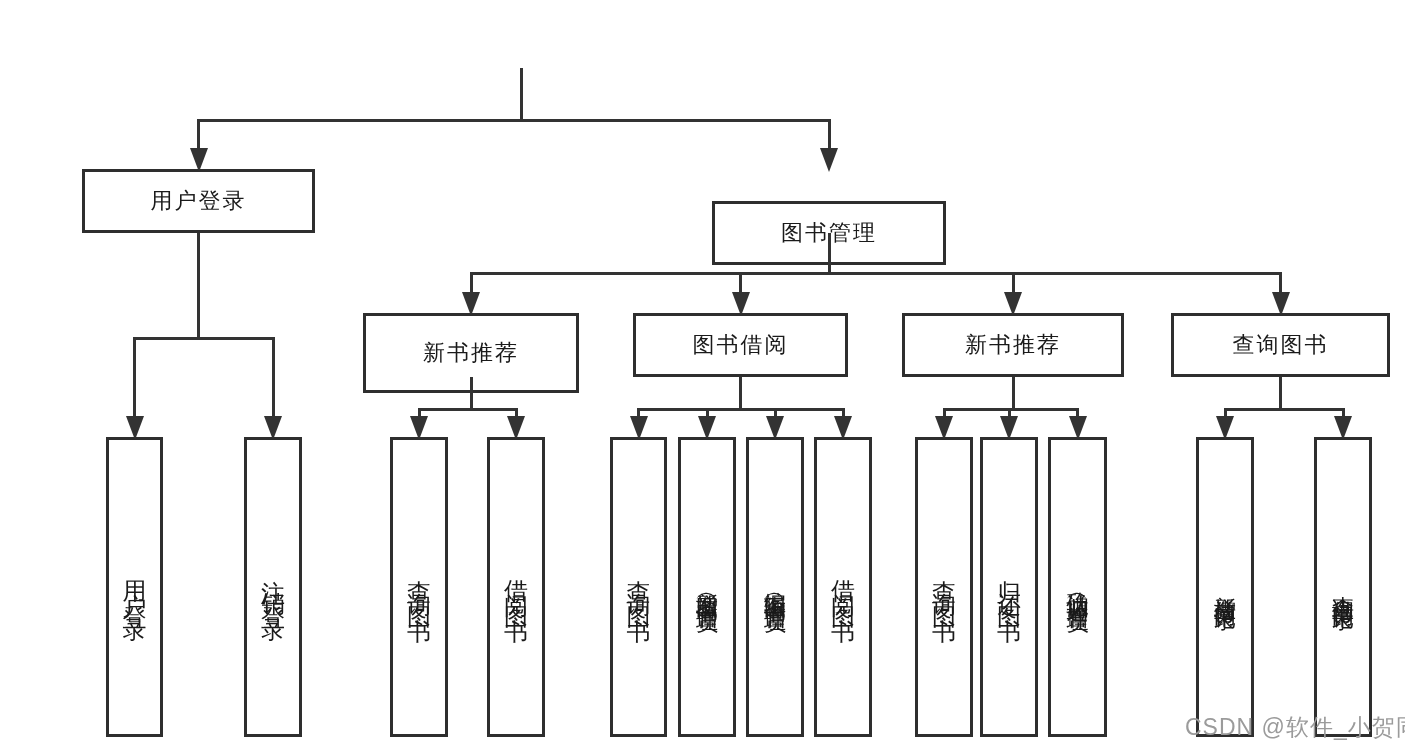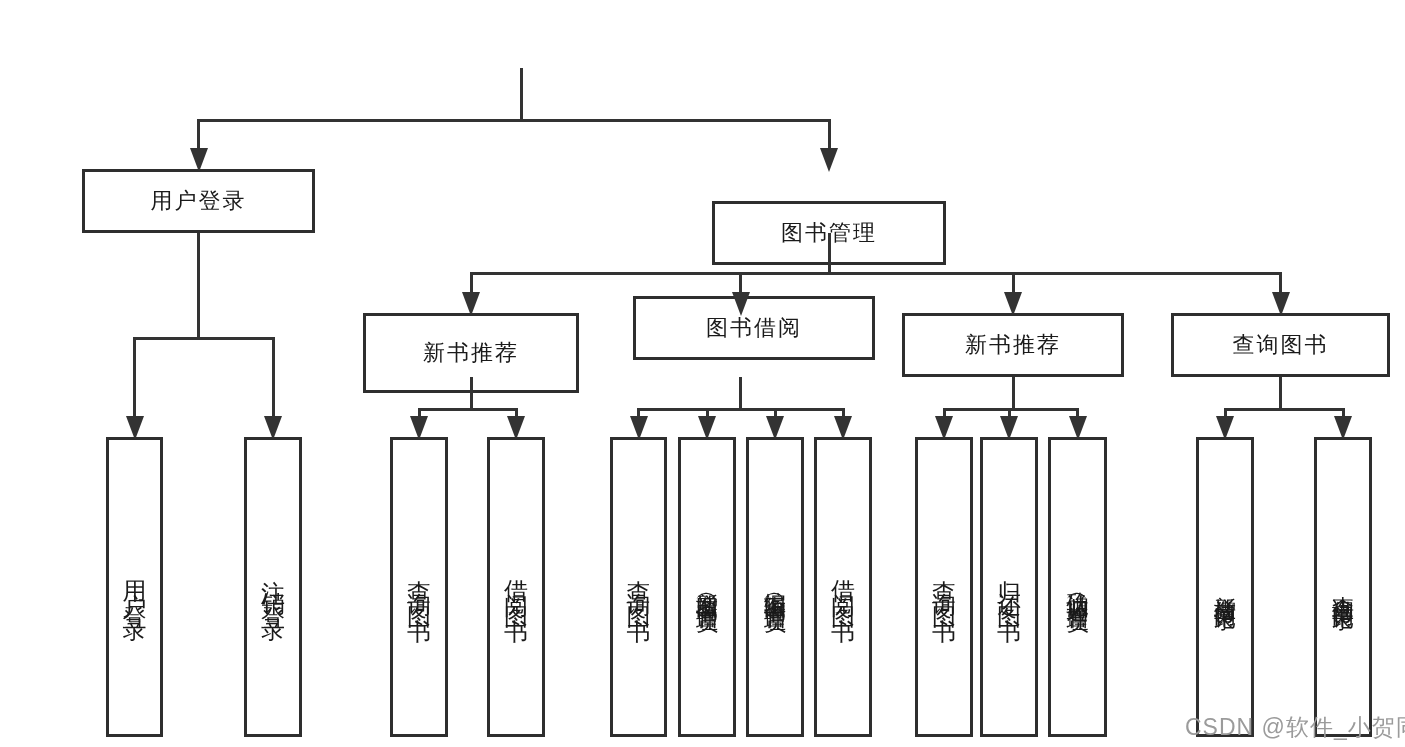--- a/index.html
+++ b/index.html
@@ -70,21 +70,21 @@
   <div class="watermark">CSDN @软件_小贺同学</div>
     <div class="node h" style="left: 82px; top: 169px; width: 233px; height: 64px;">
       <span>用户登录</span>
     </div>
     <div class="node h" style="left: 712px; top: 169px; width: 234px; height: 64px; margin-top: 32px;">
       <span>图书管理</span>
     </div>
     <div class="node h" style="left: 363px; top: 313px; width: 216px; height: 80px; text-align: center;">
       <span>新书推荐</span>
     </div>
-    <div class="node h" style="left: 633px; top: 296px; width: 242px; height: 64px; font-family: Liberation Serif, serif;">
+    <div class="node h" style="left: 633px; top: 313px; width: 215px; height: 64px; font-family: Liberation Serif, serif;">
       <span>图书借阅</span>
     </div>
     <div class="node h" style="left: 902px; top: 313px; width: 222px; height: 64px;">
       <span>新书推荐</span>
     </div>
     <div class="node h" style="left: 1171px; top: 313px; width: 219px; height: 64px;">
       <span>查询图书</span>
     </div>
     <div class="node v v-short" style="left: 106px; top: 437px; width: 57px; height: 300px;">
       <span>用户登录</span>

